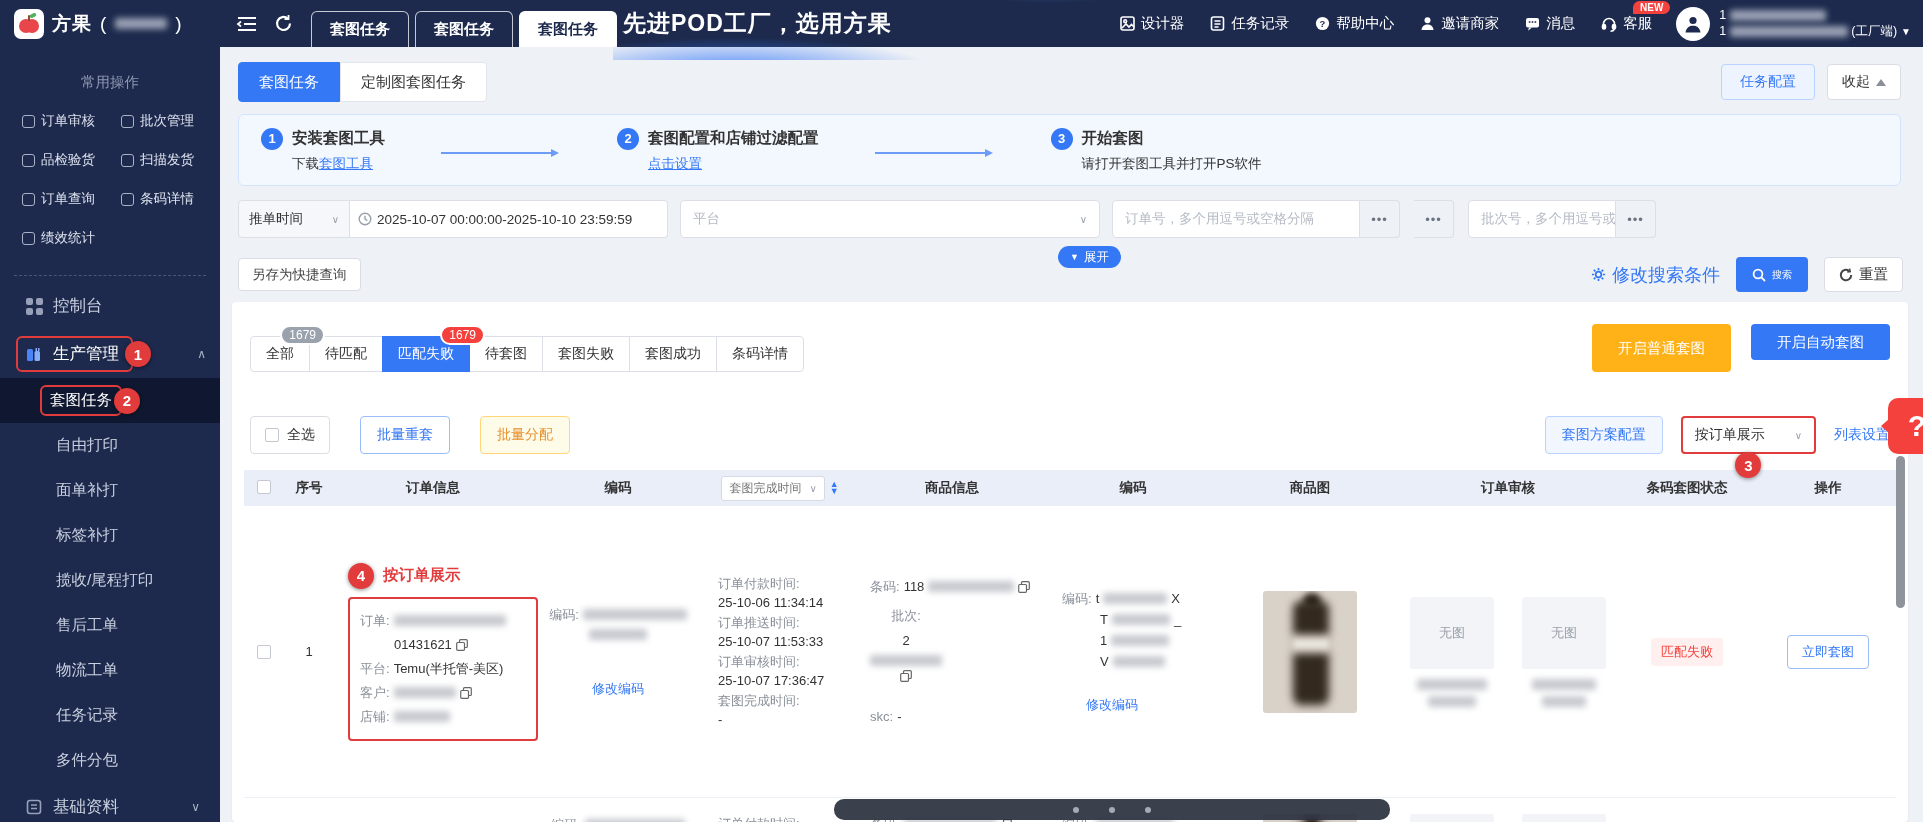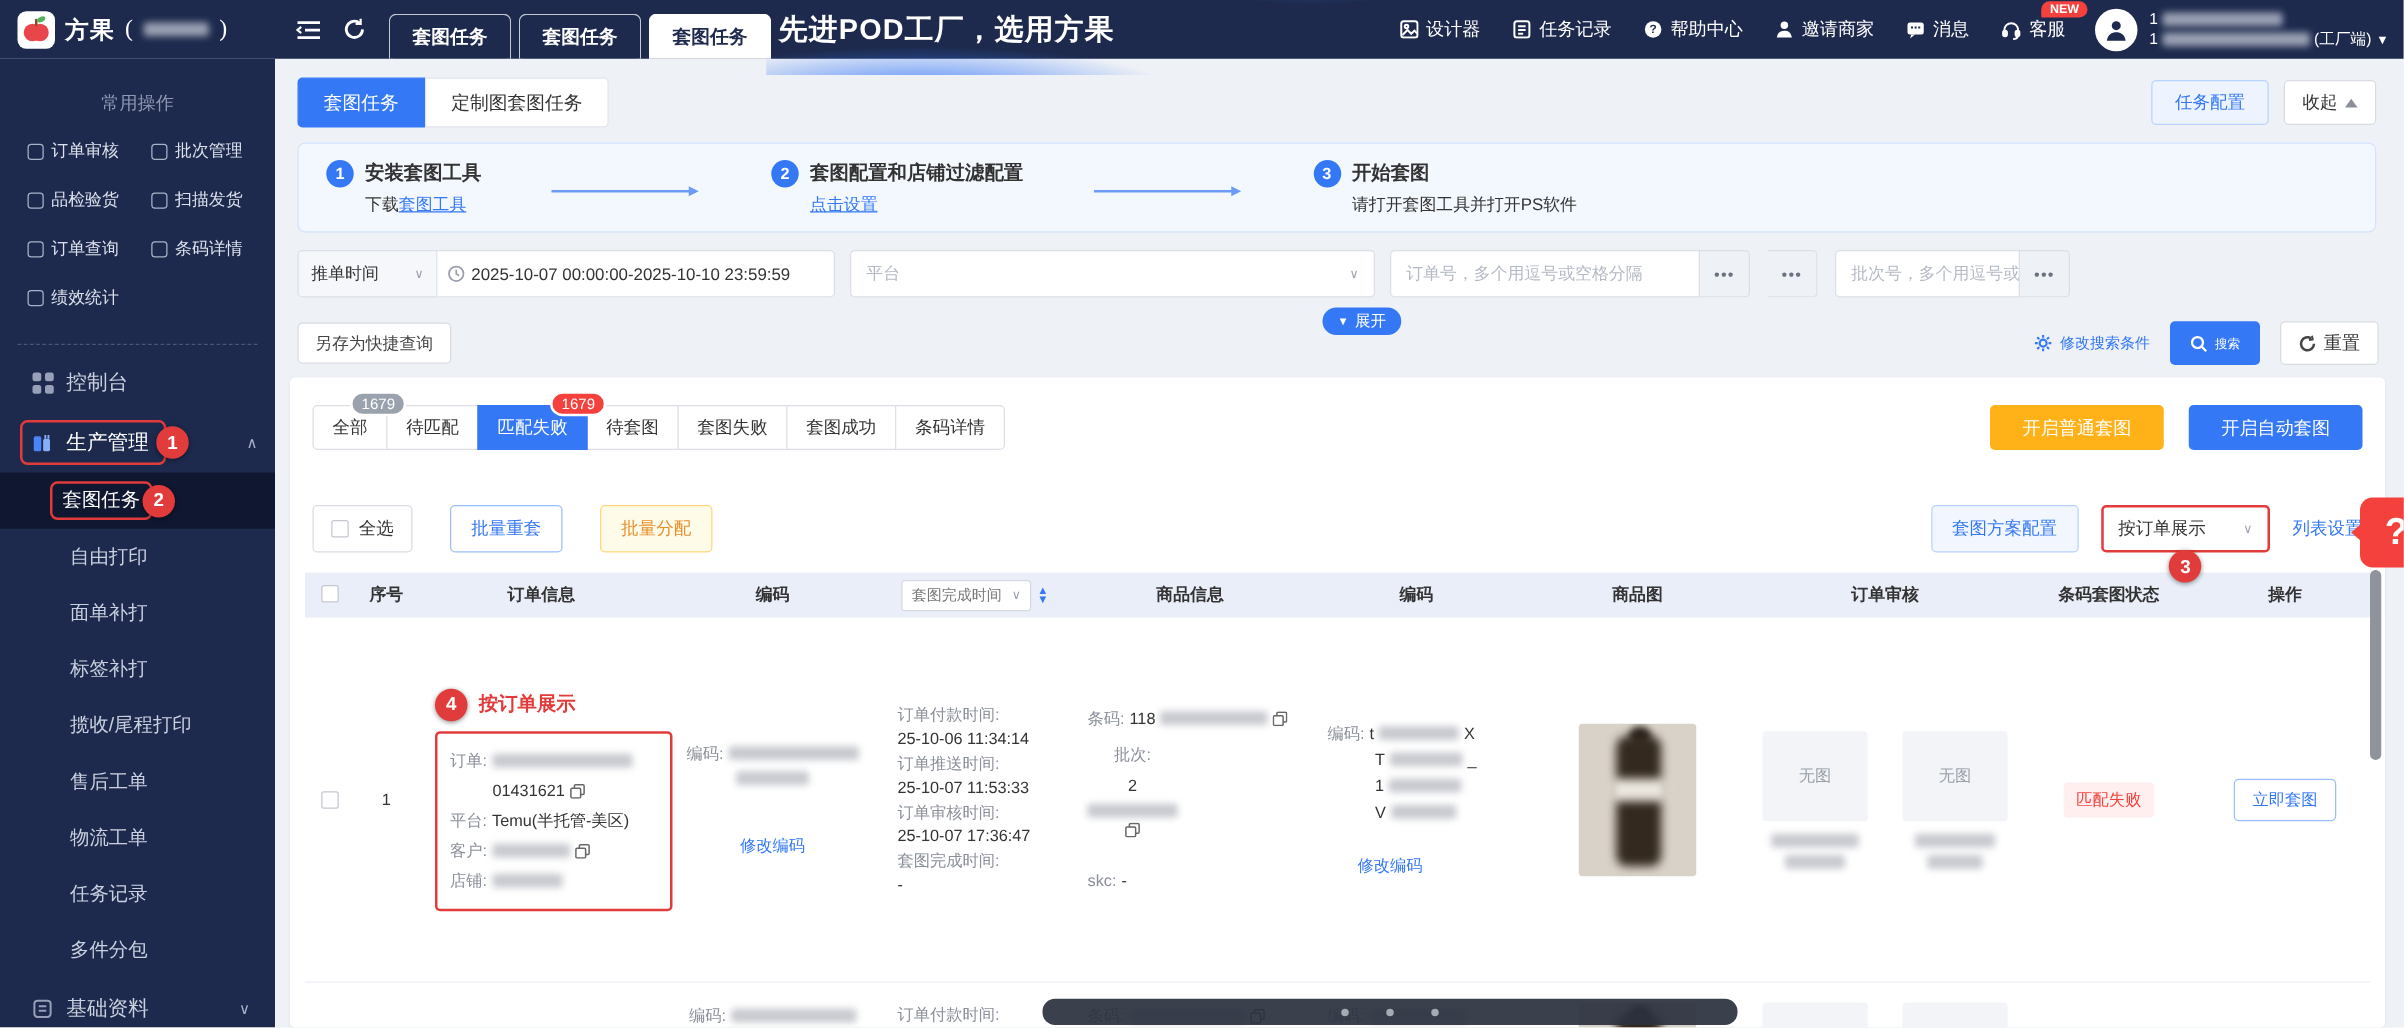--- a/index.html
+++ b/index.html
@@ -3,21 +3,21 @@
 <meta charset="utf-8">
 <style>
   * { margin:0; padding:0; box-sizing:border-box; }
   html,body { width:1923px; height:822px; }
   body { font-family:"Liberation Sans","DejaVu Sans",sans-serif; position:relative; overflow:hidden; background:#eef1f6; color:#333; }
 
   
   .topbar { position:absolute; top:0; left:0; width:100%; height:47px; background:#1d2a4d; display:flex; align-items:center; color:#fff; z-index:30; }
   .brand { width:220px; min-width:220px; display:flex; align-items:center; gap:8px; padding-left:14px; }
   .logo { width:30px; height:30px; border-radius:7px; background:#fff; display:flex; align-items:center; justify-content:center; }
-  .brand-name { font-size:19px; font-weight:bold; letter-spacing:1px; white-space:nowrap;font-family:Liberation Serif, serif; }
+  .brand-name { font-size:19px; font-weight:bold; letter-spacing:1px; white-space:nowrap; }
   .blur { display:inline-block; background:#9aa1b4; filter:blur(3px); border-radius:2px; height:11px; vertical-align:middle; }
   .blur.light { background:#c7c9cf; }
   .top-icons { display:flex; align-items:center; gap:16px; margin-left:16px; }
   .wtabs { display:flex; align-items:flex-end; align-self:flex-end; height:100%; gap:6px; margin-left:18px; }
   .wtab { height:36px; padding:0 18px; border:1px solid rgba(255,255,255,.75); border-bottom:none; border-radius:6px 6px 0 0; color:#fff; font-weight:bold; font-size:15px; display:flex; align-items:center; background:transparent; white-space:nowrap; cursor:pointer; }
   .wtab.active { background:#fff; color:#1d2a4d; border-color:#fff; }
   .banner-wrap { position:relative; margin-left:6px; height:100%; display:flex; align-items:center; }
   .swoosh { position:absolute; left:-10px; top:-14px; width:560px; height:74px;
     background:radial-gradient(ellipse 55% 70% at 22% 115%, rgba(55,120,246,.85), rgba(55,120,246,0) 65%),
                radial-gradient(ellipse 30% 55% at 78% -15%, rgba(70,140,250,.6), rgba(70,140,250,0) 70%);
@@ -78,36 +78,36 @@
   .inp { border-radius:4px 0 0 4px; padding:0 12px; color:#b4bac4; }
   .dots-btn { width:40px; height:38px; border:1px solid #dcdfe6; border-left:none; border-radius:0 4px 4px 0; background:#eef1f6; color:#6b7280; display:flex; align-items:center; justify-content:center; font-size:13px; letter-spacing:1px; cursor:pointer; }
   .caret-d { color:#9aa0ab; font-size:10px; }
 
   .expand-pill { position:absolute; top:199px; left:838px; height:22px; padding:0 12px; background:#3478f6; color:#fff; font-size:12.5px; border-radius:11px; display:flex; align-items:center; gap:5px; cursor:pointer; z-index:5; }
   .expand-pill .tri { font-size:9px; }
 
   .actions-row { position:absolute; top:210px; left:18px; right:20px; display:flex; align-items:center; }
   .btn-savequery { height:33px; padding:0 13px; background:#fff; border:1px solid #d9dce3; color:#444; font-size:13.5px; }
   .right-actions { margin-left:auto; display:flex; align-items:center; gap:16px; }
-  .link-modify { color:#3478f6; font-size:12px; display:flex; align-items:center; gap:6px; cursor:pointer; }
+  .link-modify { color:#3478f6; font-size:18px; display:flex; align-items:center; gap:6px; cursor:pointer; }
   .btn-search { height:35px; padding:0 16px; background:#3478f6; color:#fff; font-size:10px; }
   .btn-reset { height:35px; padding:0 14px; background:#fff; border:1px solid #d9dce3; color:#333; font-size:14.5px; }
 
   .card { position:absolute; left:12px; top:255px; width:1676px; bottom:0; background:#fff; border-radius:4px; box-shadow:0 1px 3px rgba(30,40,70,.06); overflow:hidden; }
   .status-row { display:flex; align-items:flex-end; padding:22px 18px 0; }
   .stabs { display:flex; }
   .stab { height:36px; padding:0 15px; border:1px solid #dcdfe6; margin-left:-1px; background:#fff; font-size:14px; color:#333; display:flex; align-items:center; position:relative; cursor:pointer; white-space:nowrap; }
   .stab:first-child { border-radius:4px 0 0 4px; margin-left:0; }
   .stab:last-child { border-radius:0 4px 4px 0; }
   .stab.active { background:#3478f6; color:#fff; border-color:#3478f6; z-index:2; }
   .cnt { position:absolute; top:-12px; right:-16px; min-width:34px; height:20px; padding:0 7px; border-radius:10px; border:2px solid #fff; color:#fff; font-size:12px; display:flex; align-items:center; justify-content:center; z-index:3; }
   .cnt.gray { background:#9aa2ad; }
   .cnt.red { background:#f5413d; }
   .status-actions { margin-left:auto; display:flex; gap:20px; }
-  .btn-normal { height:36px; padding:0 26px; background:#ffb118; color:#fff; font-size:14.5px; }
+  .btn-normal { height:48px; padding:0 26px; background:#ffb118; color:#fff; font-size:14.5px; }
   .btn-auto { height:36px; padding:0 26px; background:#3478f6; color:#fff; font-size:14.5px; }
 
   .controls-row { display:flex; align-items:center; padding:44px 18px 0; position:relative; }
   .left-ctrls { display:flex; gap:30px; }
   .btn-selall { height:38px; padding:0 14px; background:#fff; border:1px solid #d9dce3; color:#333; gap:8px; }
   .cbx { width:14px; height:14px; border:1px solid #c4c8d0; border-radius:2px; background:#fff; display:inline-block; flex:none; }
   .btn-retry { height:38px; padding:0 16px; background:#fff; border:1px solid #9cbdfb; color:#3478f6; }
   .btn-assign { height:38px; padding:0 16px; background:#fffbe9; border:1px solid #ffd77a; color:#e6902e; }
   .right-ctrls { margin-left:auto; display:flex; align-items:center; gap:18px; }
   .btn-plancfg { height:38px; padding:0 16px; background:#f2f7ff; border:1px solid #b9d2ff; color:#3478f6; }

